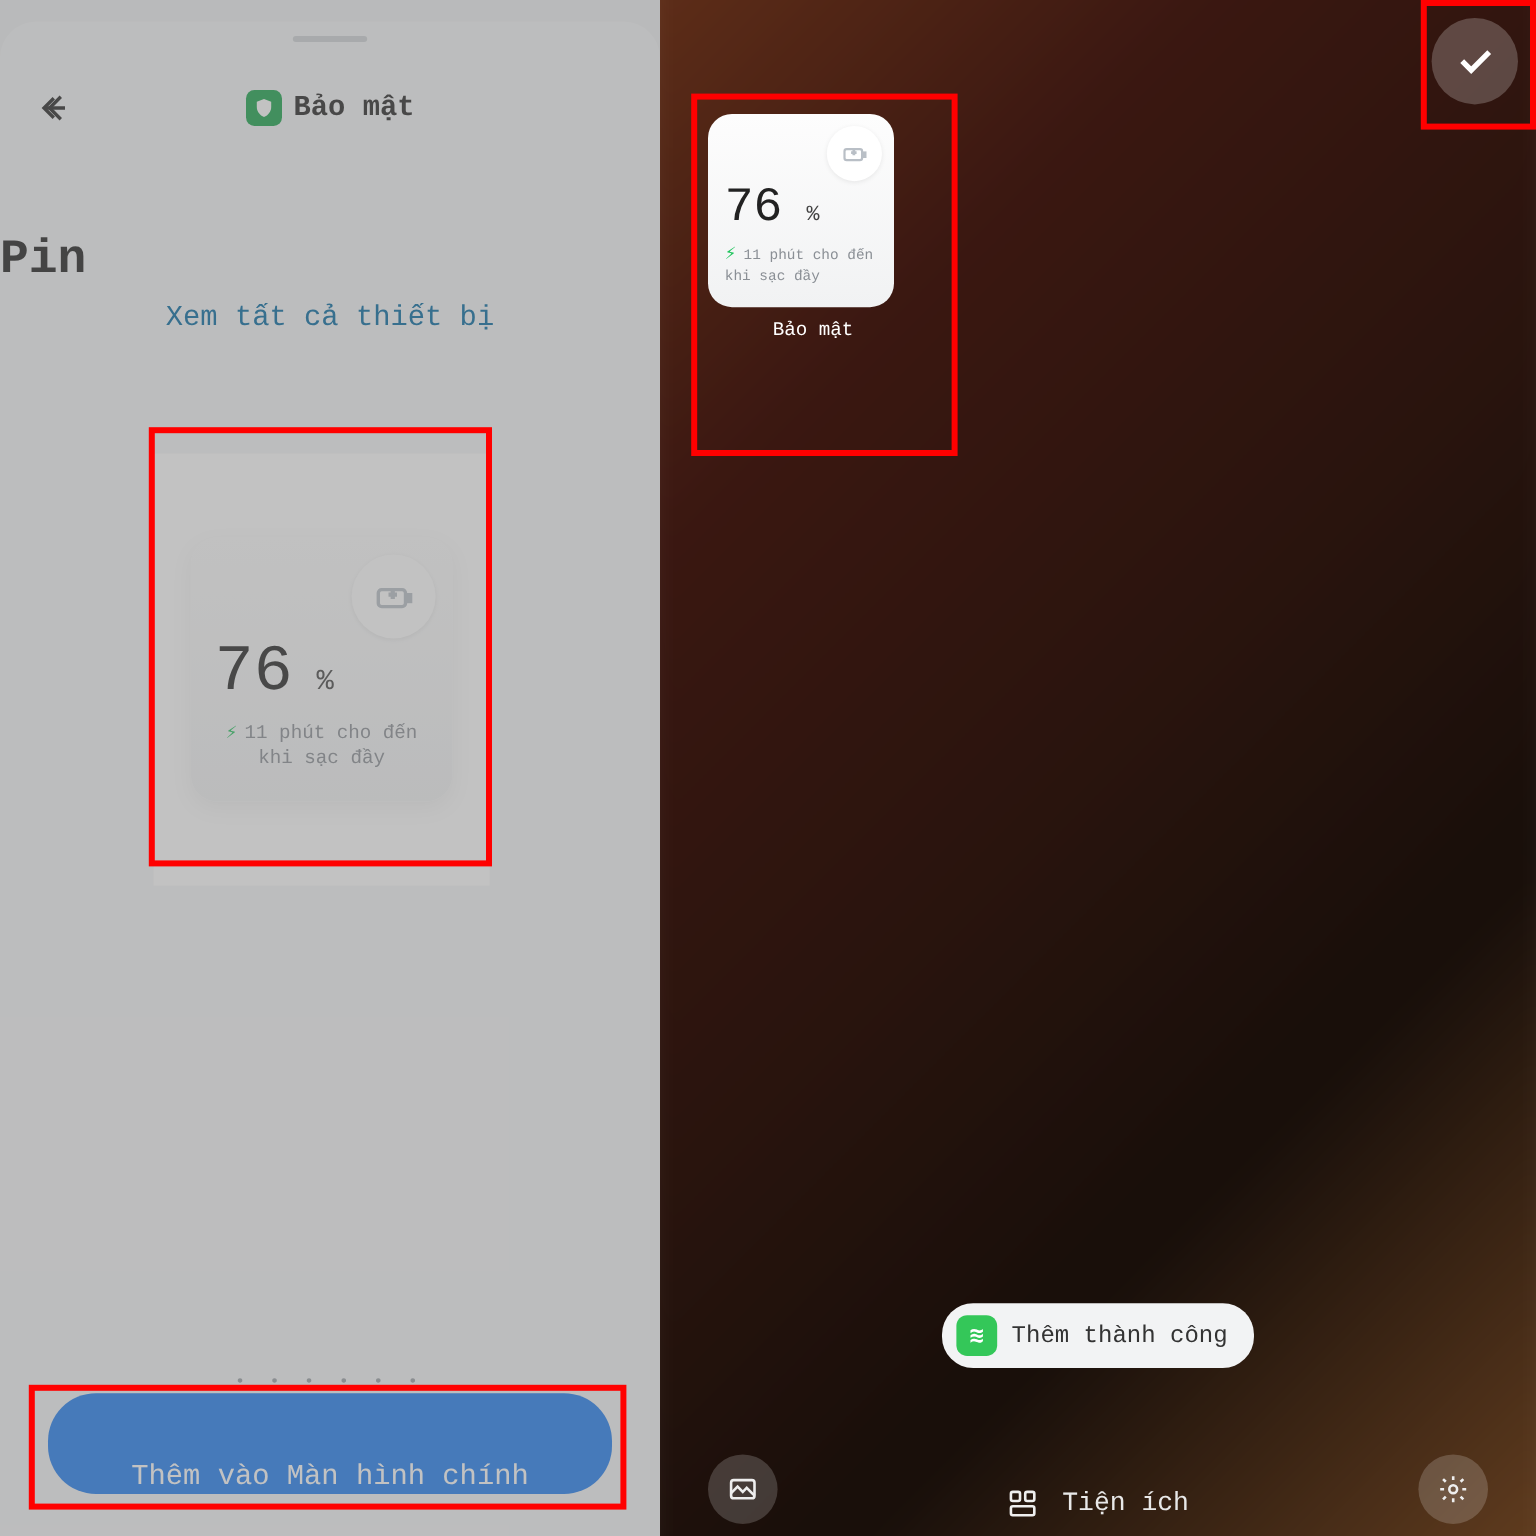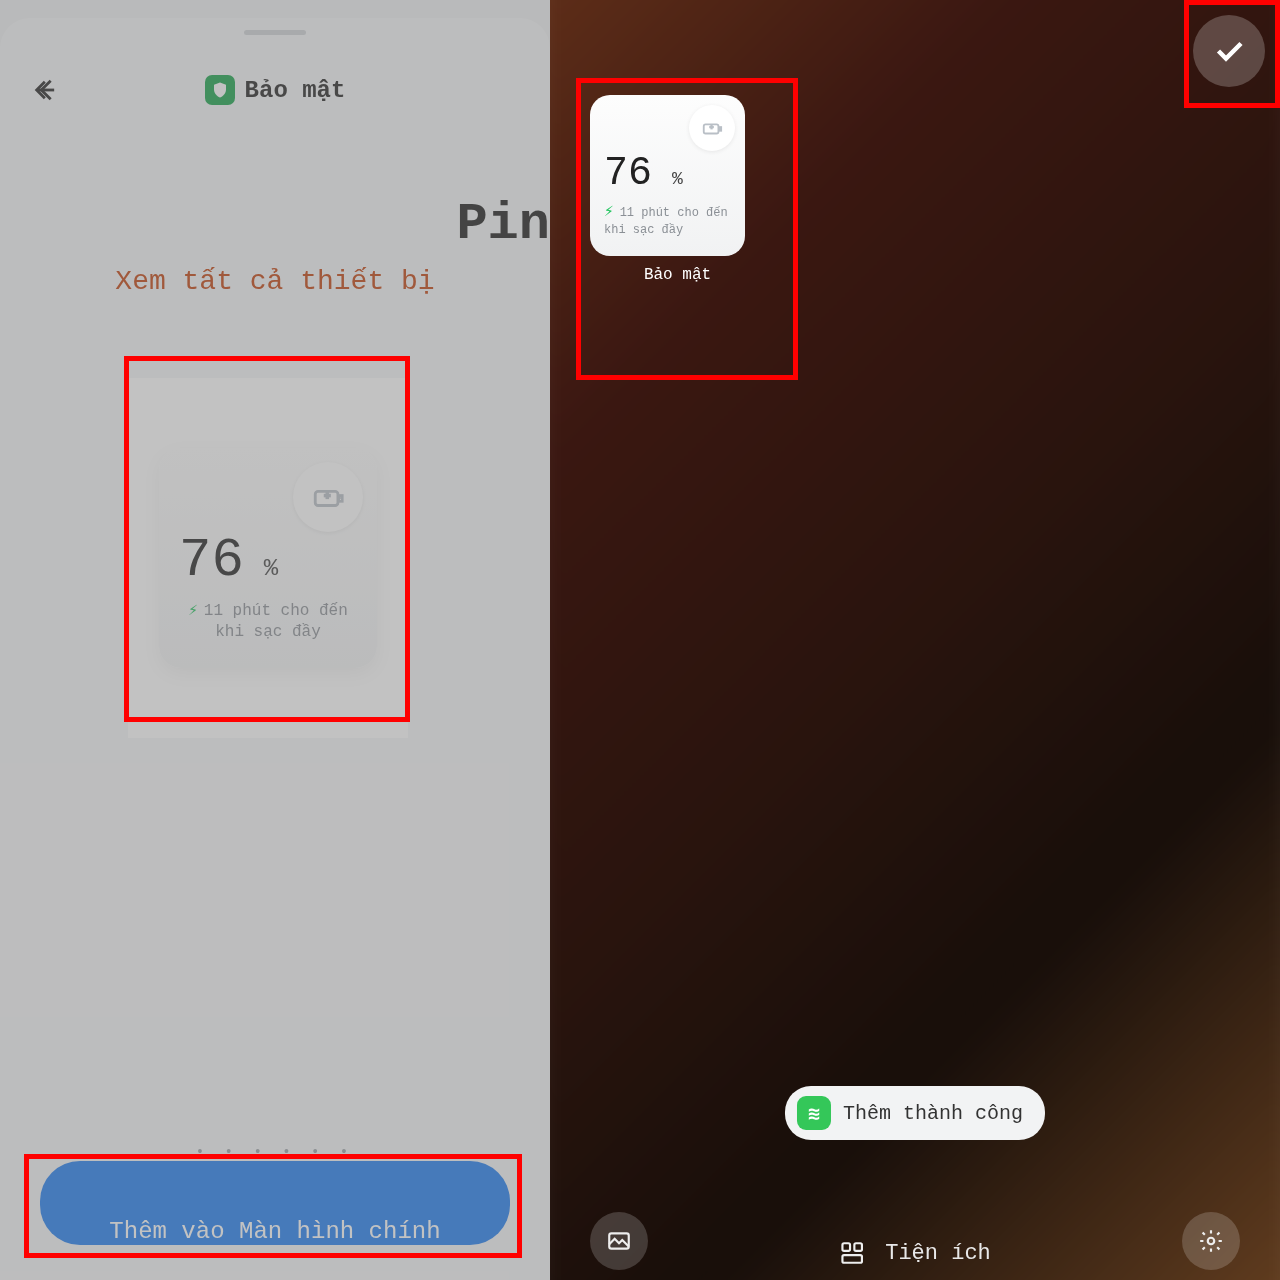--- a/index.html
+++ b/index.html
@@ -21,22 +21,22 @@
 
 .sheet { position:absolute; left:0; right:0; top:18px; bottom:0;
   background:#f5f6f7; border-radius:30px 30px 0 0; }
 .handle { width:62px; height:5px; background:#d0d4d8; border-radius:3px; margin:12px auto 0; }
 .sheet-header { display:flex; align-items:center; margin-top:35px; padding:0 26px; }
 .back-btn { width:40px; height:40px; display:flex; align-items:center; justify-content:center; }
 .title-wrap { flex:1; display:flex; align-items:center; justify-content:center; gap:10px; margin-left:-40px; }
 .app-icon { width:30px; height:30px; background:#16a34a; border-radius:7px; display:flex; align-items:center; justify-content:center; }
 .app-icon svg { width:18px; height:18px; }
 .app-title { font-size:24px; font-weight:700; color:#222; }
-.section-title { text-align:right; font-size:52px; font-weight:600; color:#1a1a1a; margin-top:85px; }
-.section-sub { text-align:center; font-size:28px; color:#c2410c; margin-top:12px; }
+.section-title { text-align:left; font-size:40px; font-weight:600; color:#1a1a1a; margin-top:85px; }
+.section-sub { text-align:center; font-size:24px; color:#0369a1; margin-top:12px; }
 
 .widget-big-wrap { position:absolute; left:128px; top:360px; width:280px; height:360px;
   background:#ffffff; display:flex; align-items:center; justify-content:center; }
 .widget-card { width:218px; border-radius:22px; padding:22px 20px 26px;
   background:linear-gradient(180deg,#fdfdfd,#f3f4f5);
   box-shadow:0 6px 18px rgba(0,0,0,0.06); position:relative; }
 .batt-circle { position:absolute; right:14px; top:14px; width:70px; height:70px; border-radius:50%;
   background:#ffffff; box-shadow:0 1px 4px rgba(0,0,0,0.08); display:flex; align-items:center; justify-content:center; }
 .batt-circle svg { width:34px; height:34px; }
 .widget-pct { font-size:54px; font-weight:400; color:#222; margin-top:60px; display:flex; align-items:baseline; gap:20px;}
@@ -65,21 +65,21 @@
 
 .toast { position:absolute; bottom:140px; left:50%; transform:translateX(-50%);
   background:#f2f3f4; border-radius:26px; padding:10px 22px 10px 12px;
   display:flex; align-items:center; gap:12px; font-size:20px; color:#333; }
 .toast-icon { width:34px; height:34px; border-radius:9px; background:#34c759;
   display:flex; align-items:center; justify-content:center; }
 .toast-icon span{ color:#fff; font-size:20px; font-weight:700; }
 
 .bottom-bar { position:absolute; left:0; right:0; bottom:0; height:70px;
   display:flex; align-items:center; color:#e8e8e8; font-size:22px; }
-.bb-item { display:flex; align-items:center; gap:20px; }
+.bb-item { display:flex; align-items:flex-start; gap:20px; }
 .bb-wall { position:absolute; left:40px; bottom:10px; width:58px; height:58px; border-radius:50%;
   background:rgba(255,255,255,0.18); display:flex; align-items:center; justify-content:center; }
 .bb-center { position:absolute; left:50%; transform:translateX(-50%); bottom:14px; }
 .bb-right { position:absolute; right:40px; bottom:10px; width:58px; height:58px; border-radius:50%;
   background:rgba(255,255,255,0.18); display:flex; align-items:center; justify-content:center; }
 </style>
 </head>
 <body>
 
 <div class="pane left-pane">

